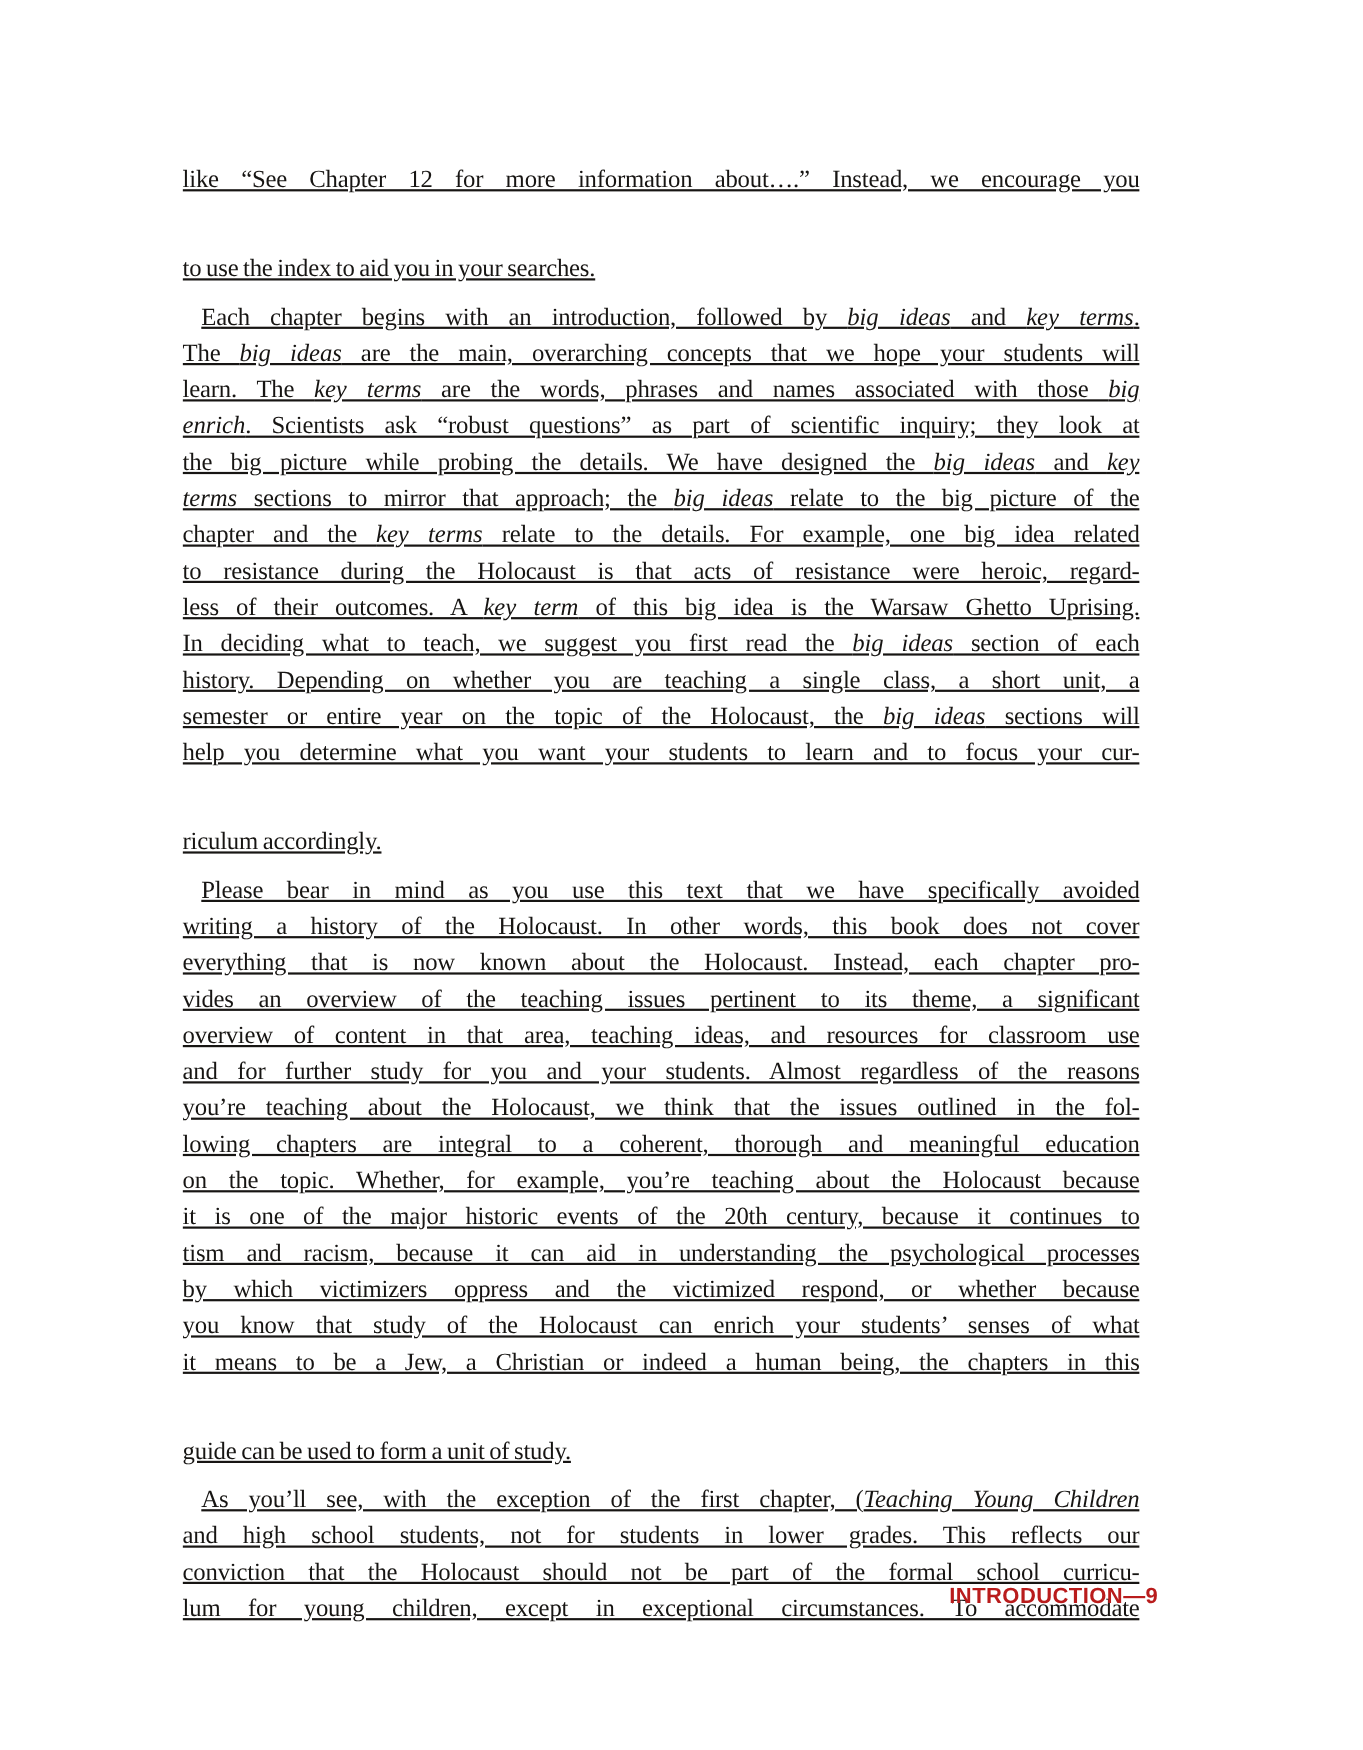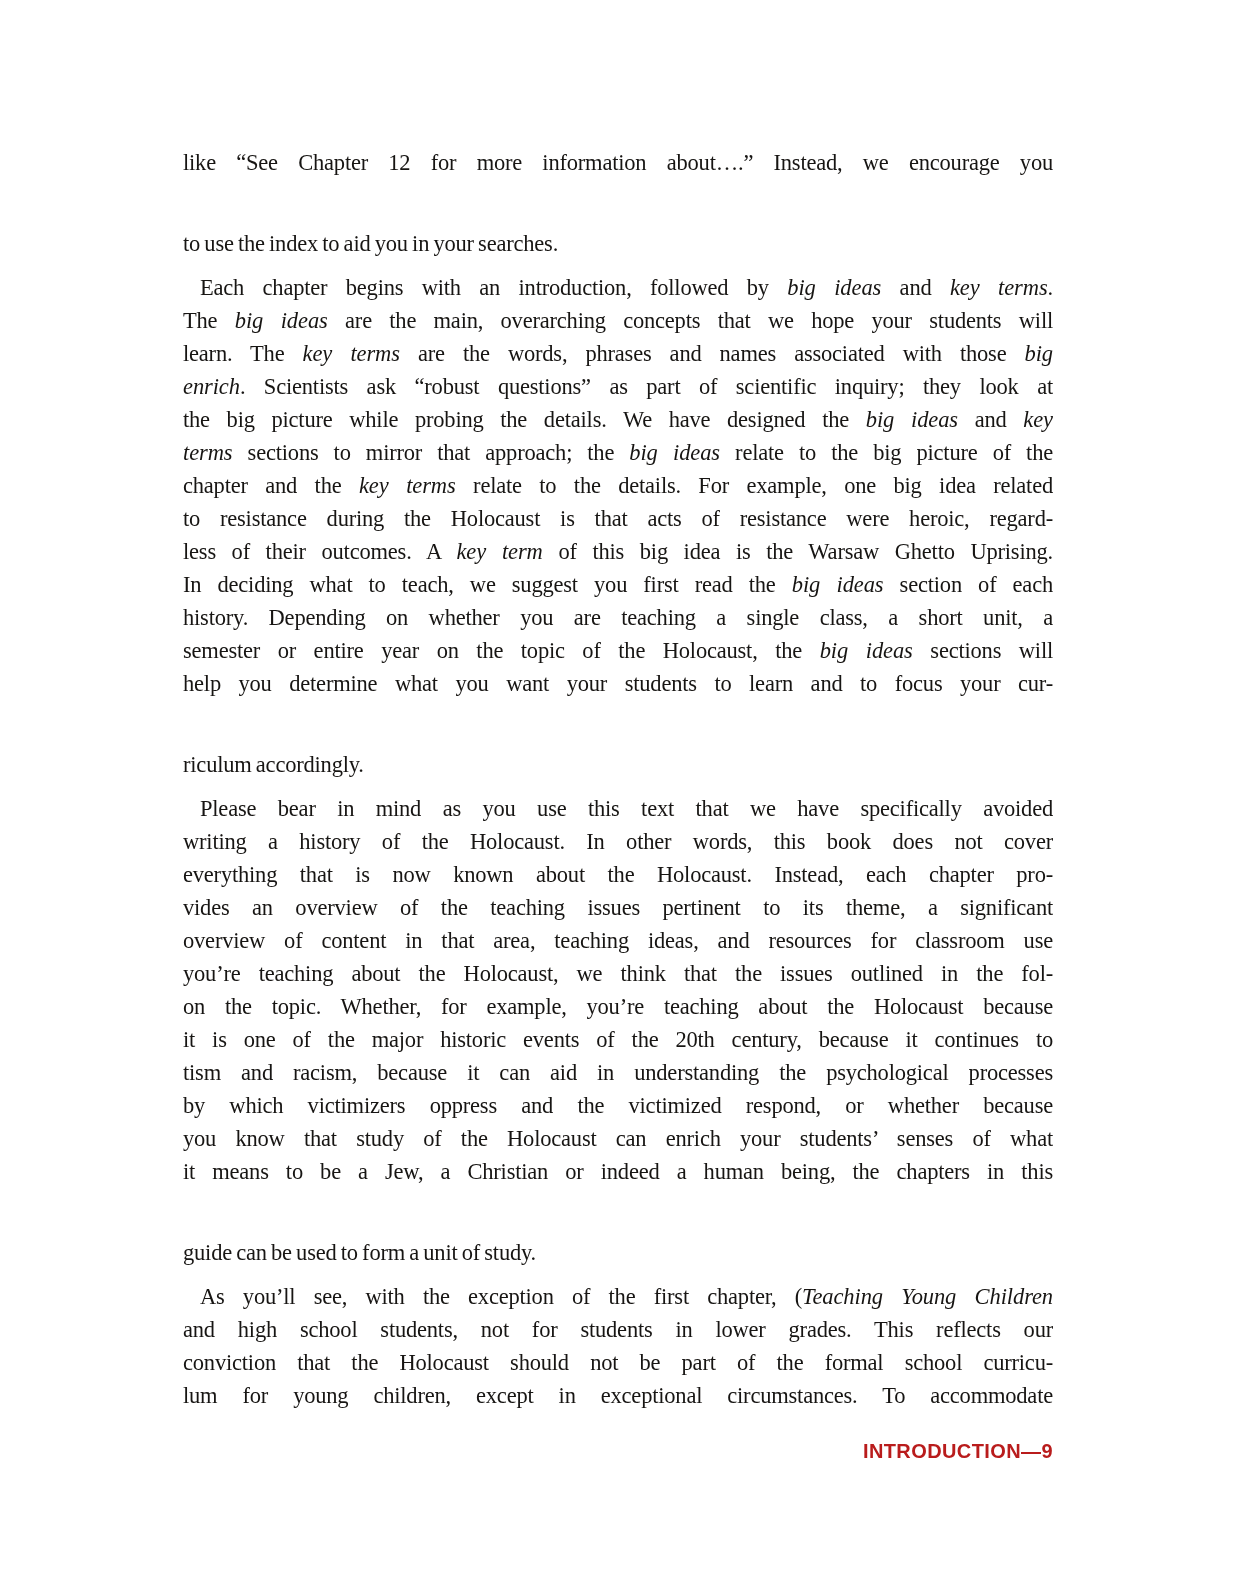--- a/index.html
+++ b/index.html
@@ -11,23 +11,24 @@
     position: relative;
     width: 1239px;
     height: 1591px;
     background: #ffffff;
     overflow: hidden;
     font-family: "Liberation Serif", "DejaVu Serif", serif;
     color: #171513;
   }
   .text-block {
     position: absolute;
-    left: 183px;
+    left: 166px;
     top: 146px;
     width: 870px;
+    text-decoration: underline;
   }
   .paragraph {
     margin: 0 0 11px 0;
     padding: 0;
   }
   .paragraph.indent .line:first-child {
     text-indent: 17px;
   }
   .line {
     height: 33px;
@@ -84,21 +85,23 @@
         <div class="line">semester or entire year on the topic of the Holocaust, the <i>big ideas</i> sections will</div>
         <div class="line">help you determine what you want your students to learn and to focus your cur-</div>
         <div class="line end">riculum accordingly.</div>
       </div>
       <div class="paragraph indent">
         <div class="line">Please bear in mind as you use this text that we have specifically avoided</div>
         <div class="line">writing a history of the Holocaust. In other words, this book does not cover</div>
         <div class="line">everything that is now known about the Holocaust. Instead, each chapter pro-</div>
         <div class="line">vides an overview of the teaching issues pertinent to its theme, a significant</div>
         <div class="line">overview of content in that area, teaching ideas, and resources for classroom use</div>
+        <div class="line">and for further study for you and your students. Almost regardless of the reasons</div>
         <div class="line">you’re teaching about the Holocaust, we think that the issues outlined in the fol-</div>
+        <div class="line">lowing chapters are integral to a coherent, thorough and meaningful education</div>
         <div class="line">on the topic. Whether, for example, you’re teaching about the Holocaust because</div>
         <div class="line">it is one of the major historic events of the 20th century, because it continues to</div>
         <div class="line">tism and racism, because it can aid in understanding the psychological processes</div>
         <div class="line">by which victimizers oppress and the victimized respond, or whether because</div>
         <div class="line">you know that study of the Holocaust can enrich your students’ senses of what</div>
         <div class="line">it means to be a Jew, a Christian or indeed a human being, the chapters in this</div>
         <div class="line end">guide can be used to form a unit of study.</div>
       </div>
       <div class="paragraph indent">
         <div class="line">As you’ll see, with the exception of the first chapter, (<i>Teaching Young Children</i></div>

